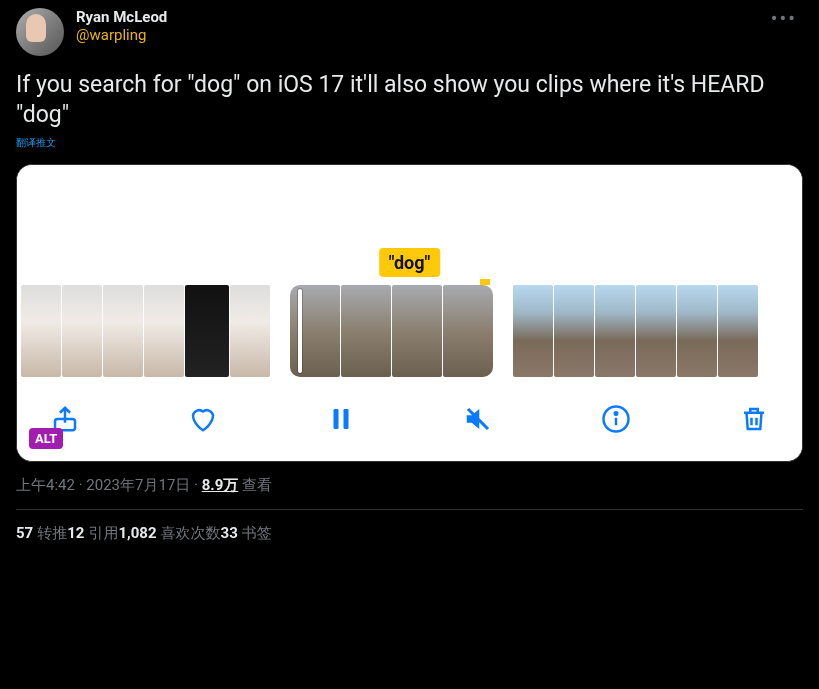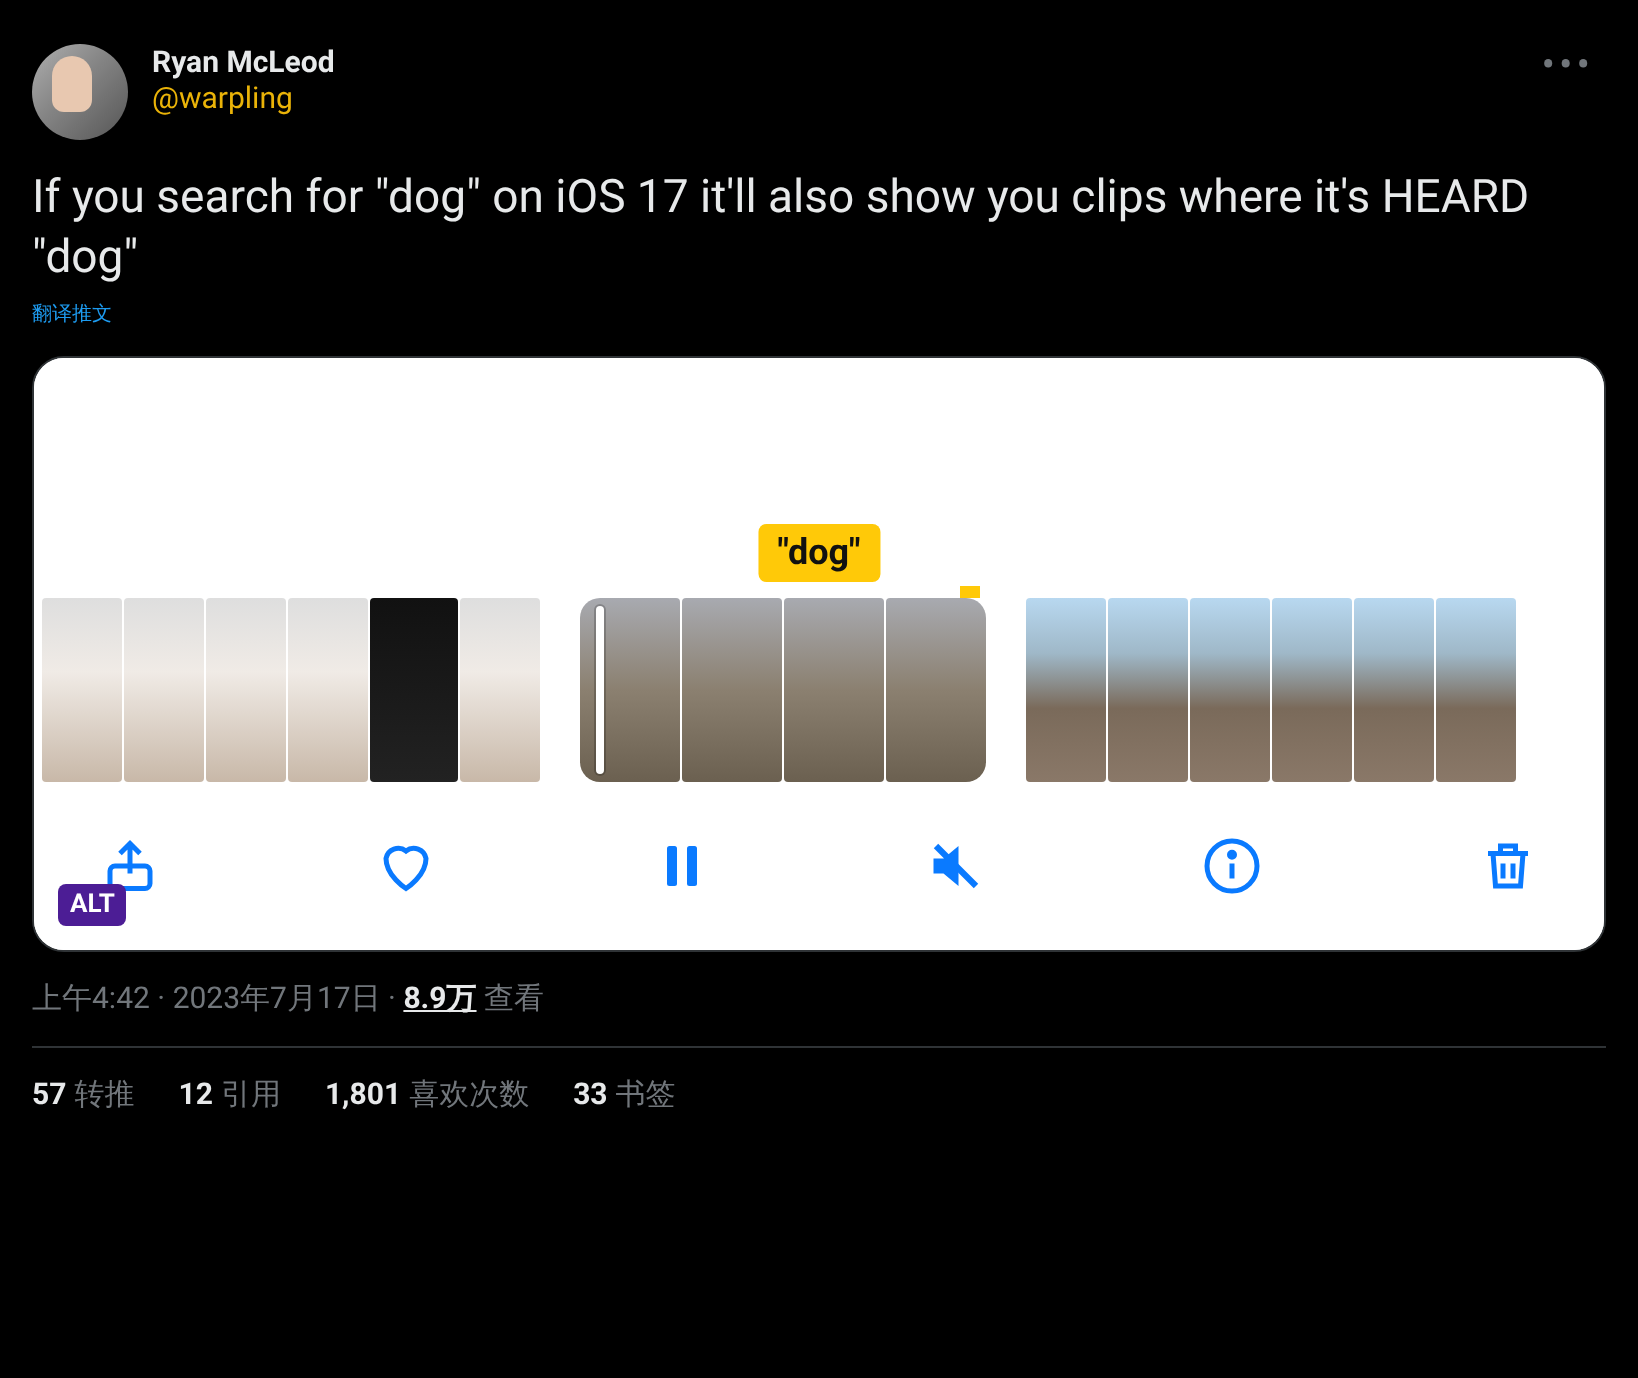--- a/index.html
+++ b/index.html
@@ -5,21 +5,21 @@
   * { box-sizing: border-box; margin: 0; padding: 0; }
   body {
     background: #000;
     color: #e7e9ea;
     font-family: -apple-system, BlinkMacSystemFont, "Segoe UI", Roboto, Helvetica, Arial, sans-serif;
     width: 819px;
     height: 689px;
     overflow: hidden;
   }
   .tweet {
-    padding: 22px 16px 0 16px;
+    padding: 8px 16px 0 16px;
   }
   .header {
     display: flex;
     align-items: flex-start;
   }
   .avatar {
     width: 48px;
     height: 48px;
     border-radius: 50%;
     background: linear-gradient(135deg, #b0b0b0 0%, #888 40%, #555 100%);
@@ -146,21 +146,21 @@
     align-items: center;
     justify-content: center;
     width: 40px;
     height: 40px;
   }
   .tool-btn svg { width: 30px; height: 30px; }
   .alt-badge {
     position: absolute;
     left: 12px;
     bottom: 12px;
-    background: #4c1d95;
+    background: #a21caf;
     color: #fff;
     font-size: 13px;
     font-weight: 700;
     padding: 3px 6px;
     border-radius: 4px;
   }
   .meta-line {
     margin-top: 14px;
     color: #71767b;
     font-size: 15px;
@@ -169,21 +169,20 @@
     color: #e7e9ea;
     font-weight: 700;
     text-decoration: underline;
   }
   .divider {
     border-top: 1px solid #2f3336;
     margin-top: 14px;
   }
   .stats {
     display: flex;
-    gap: 22px;
     padding: 14px 0 0 0;
     font-size: 15px;
     color: #71767b;
   }
   .stats .num {
     color: #e7e9ea;
     font-weight: 700;
     margin-right: 4px;
   }
   .stat-item { cursor: pointer; }
@@ -287,20 +286,20 @@
   <div class="divider"></div>
 
   <div class="stats">
     <div class="stat-item">
       <span class="num">57</span><span>转推</span>
     </div>
     <div class="stat-item">
       <span class="num">12</span><span>引用</span>
     </div>
     <div class="stat-item">
-      <span class="num">1,801</span><span>喜欢次数</span>
+      <span class="num">1,082</span><span>喜欢次数</span>
     </div>
     <div class="stat-item">
       <span class="num">33</span><span>书签</span>
     </div>
   </div>
 
 </div>
 
 </body></html>

